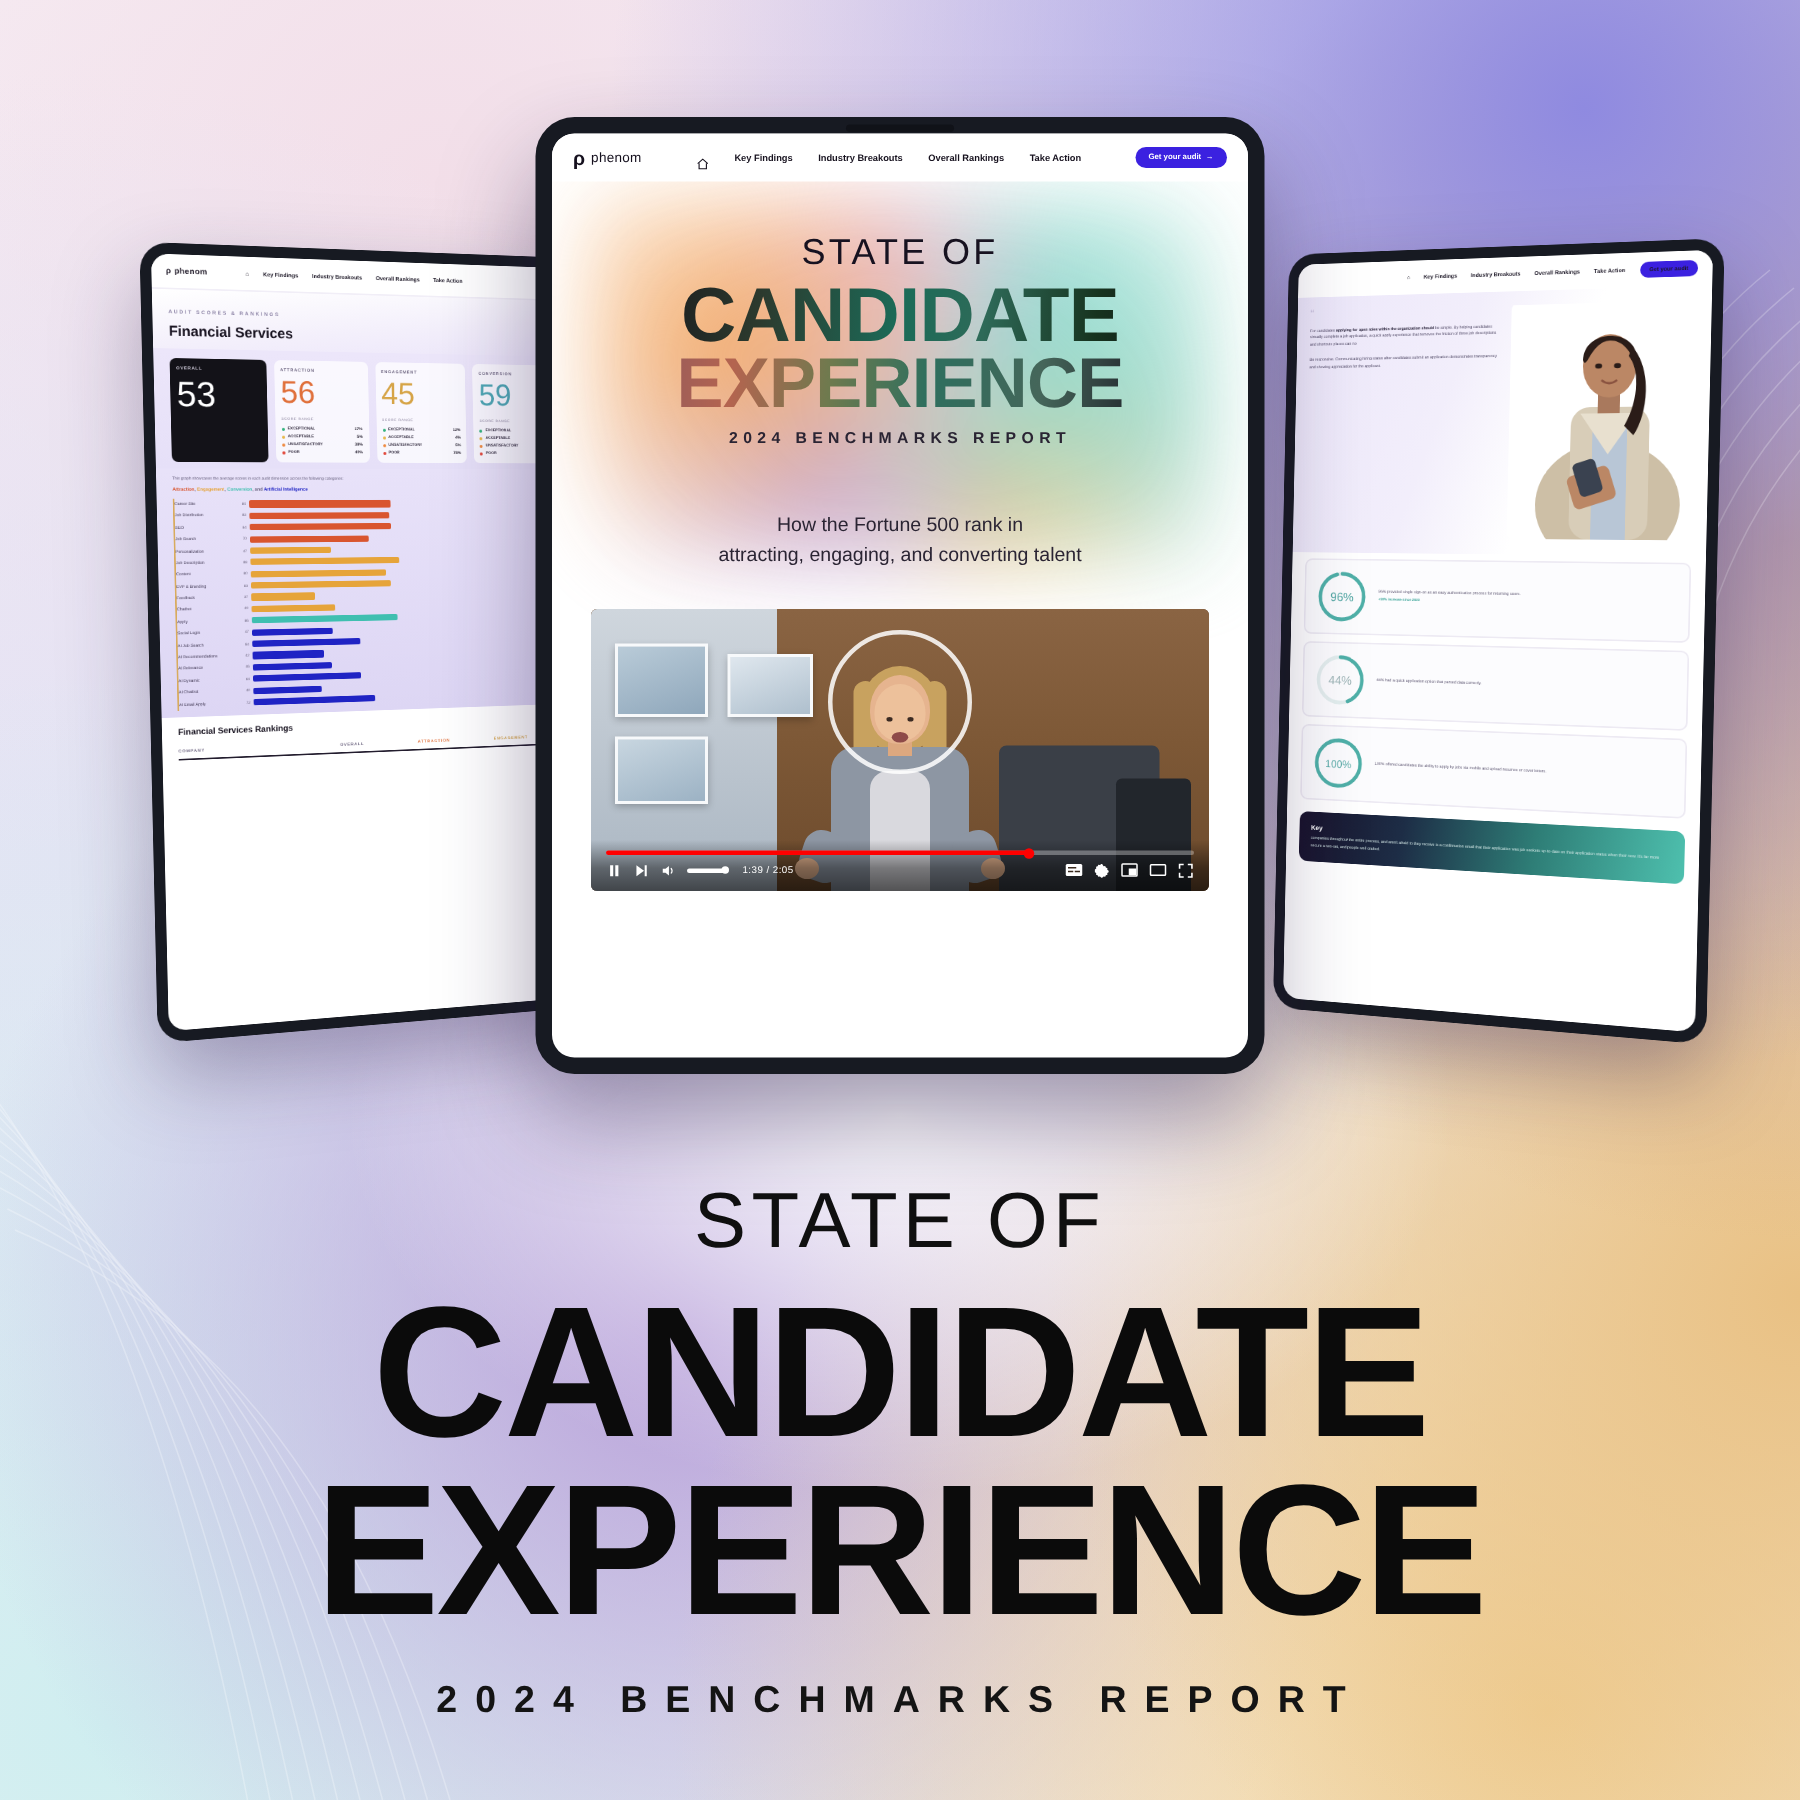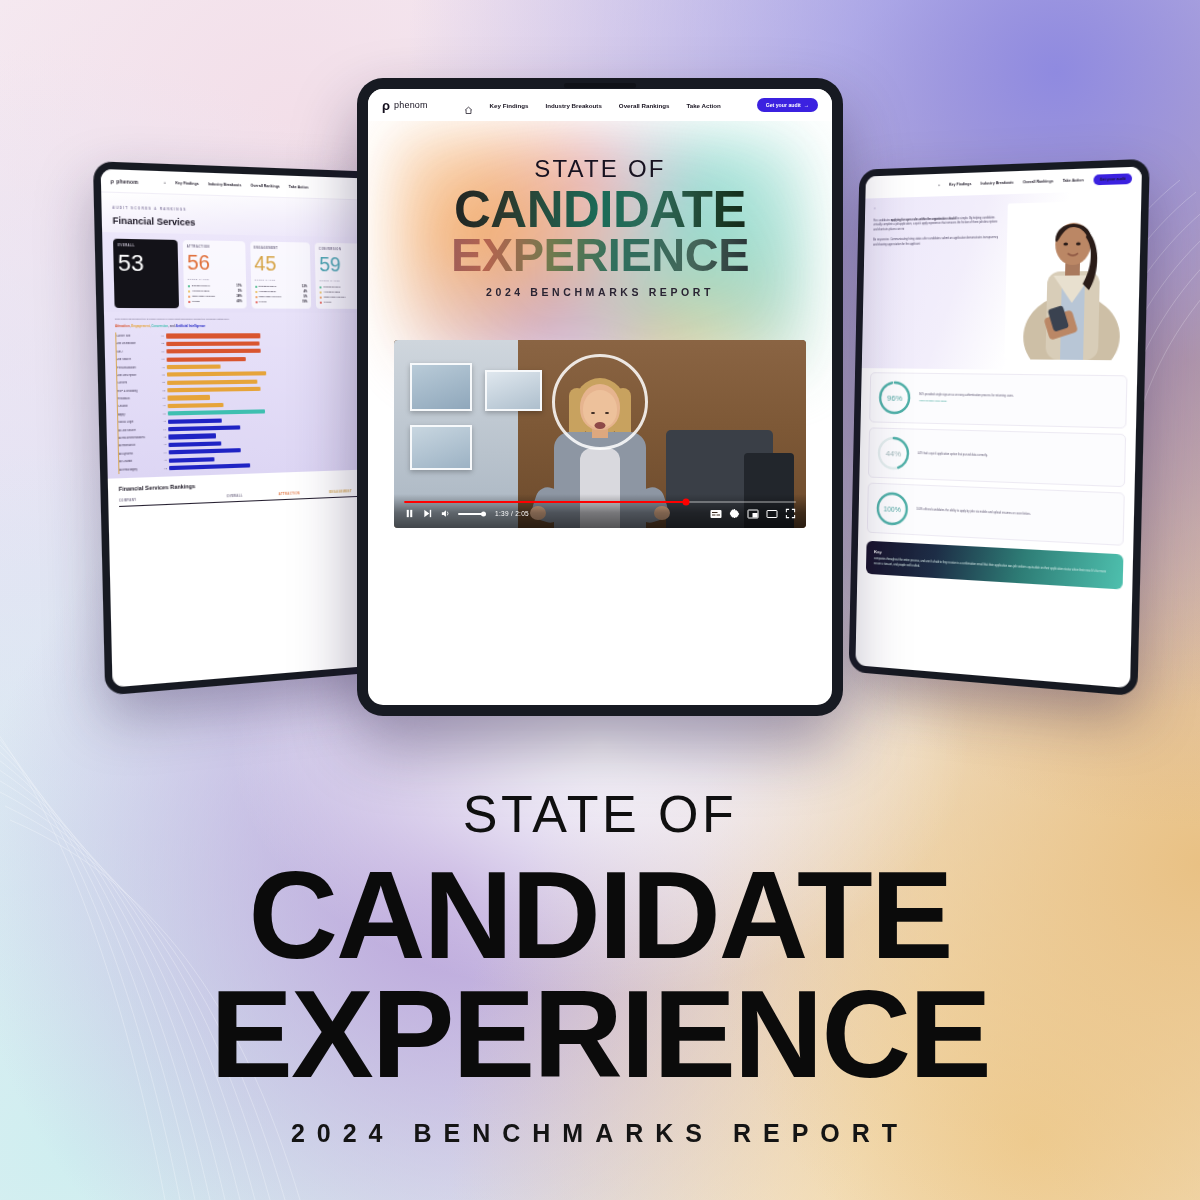--- a/index.html
+++ b/index.html
@@ -593,20 +593,22 @@
 
     <div class="ct-hero">
       <div class="ct-blob"></div>
       <div class="ct-title">
         <div class="ct-t1">STATE OF</div>
         <div class="ct-t2">CANDIDATE</div>
         <div class="ct-t3">EXPERIENCE</div>
         <div class="ct-t4">2024 BENCHMARKS REPORT</div>
       </div>
       <div class="ct-sub">
+        <div>How the Fortune 500 rank in</div>
+        <div>attracting, engaging, and converting talent</div>
       </div>
 
       <div class="ct-video">
         <div class="vs">
           <div class="vs-wall"></div>
           <div class="vs-corkL"></div>
           <div class="vs-frame" style="left:4%;top:12%;width:15%;height:26%;background:linear-gradient(160deg,#b9cbd8,#8fa7bb)"></div>
           <div class="vs-frame" style="left:4%;top:45%;width:15%;height:24%;background:linear-gradient(160deg,#c8d6e0,#9cb2c4)"></div>
           <div class="vs-frame" style="left:22%;top:16%;width:14%;height:22%;background:linear-gradient(160deg,#dfe7ee,#aebfcd)"></div>
           <div class="vs-chair"></div>

